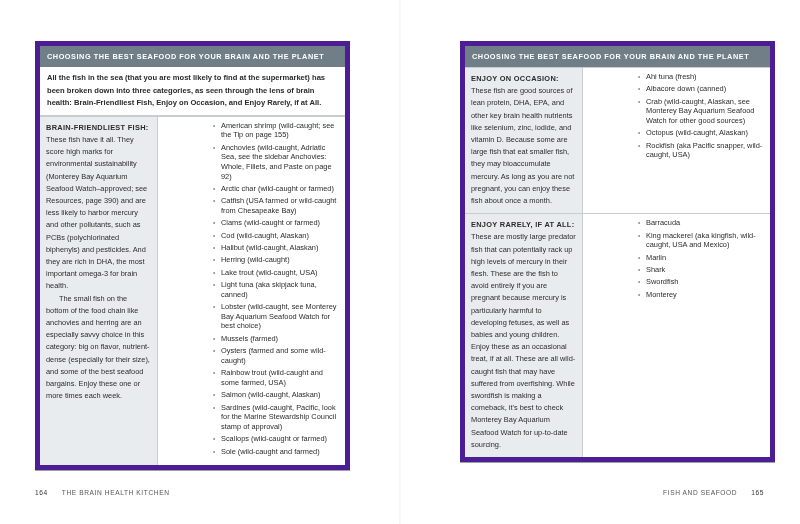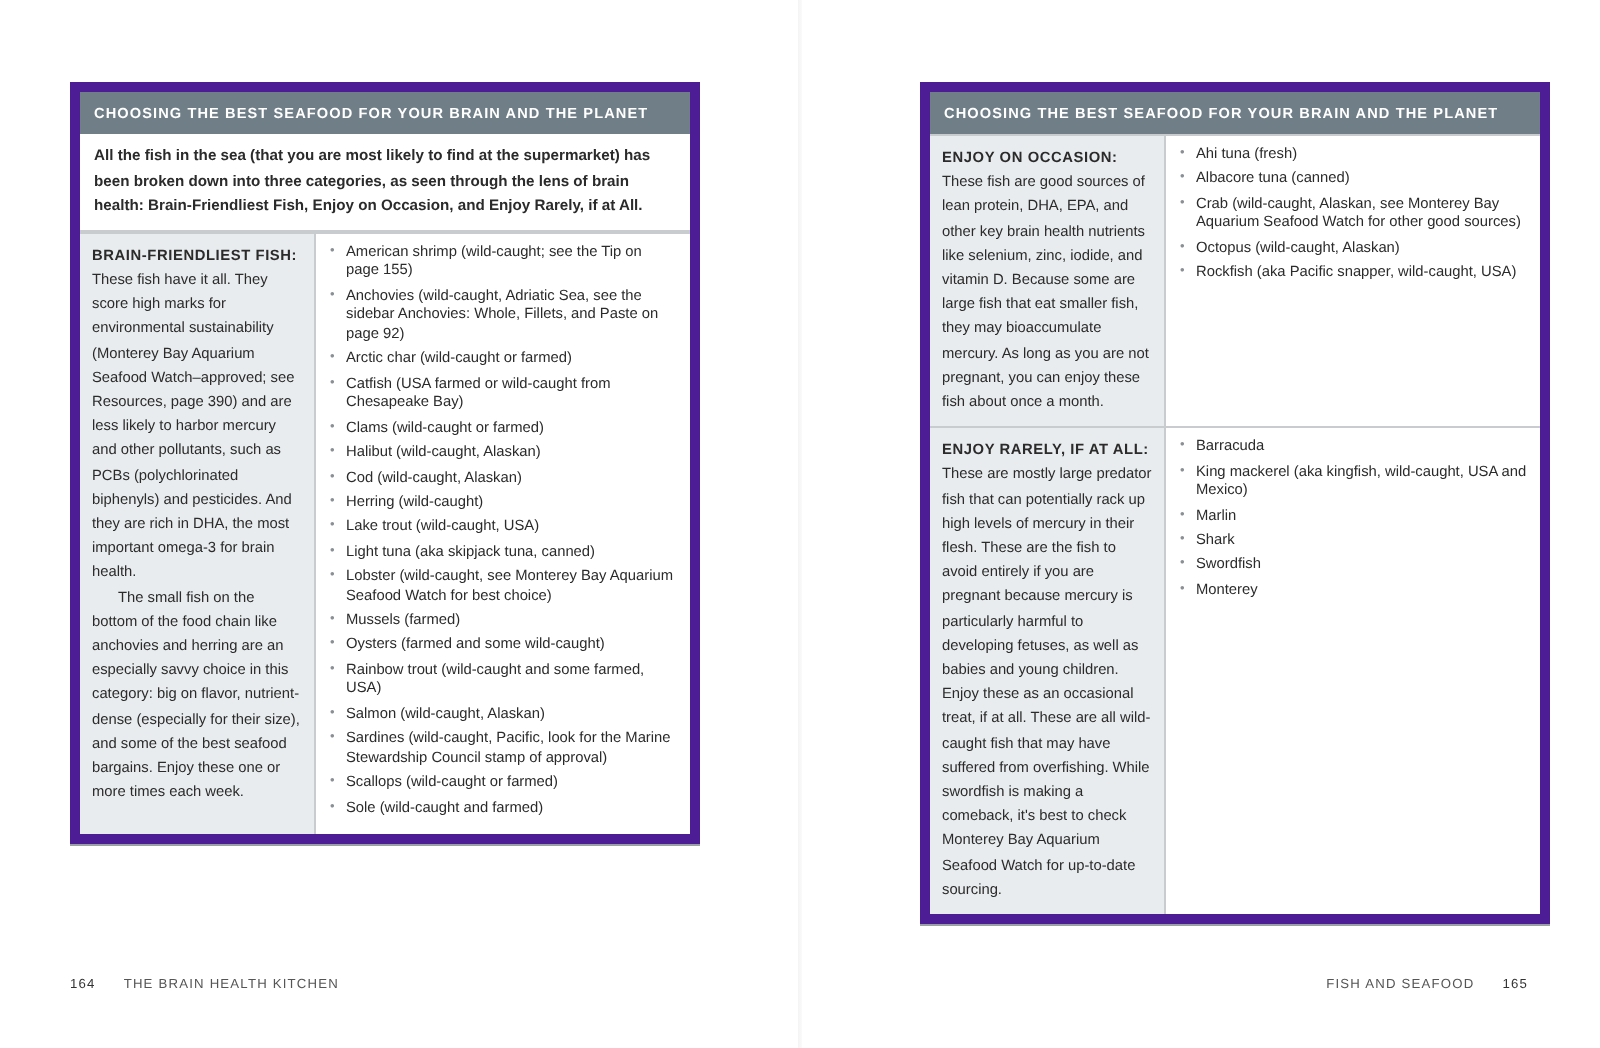--- a/index.html
+++ b/index.html
@@ -24,21 +24,21 @@
   .box-header {
     background: #6f7e87; color: #ffffff; font-weight: bold;
     font-size: 7.3px; letter-spacing: 0.55px; text-transform: uppercase;
     padding: 0 7px; height: 21px; line-height: 21px; white-space: nowrap;
   }
   .intro {
     font-size: 7.6px; line-height: 12.6px; padding: 5px 7px 5px 7px;
     border-bottom: 1px solid #c8ccce;
     font-weight: bold;
   }
-  .row { display: flex; border-top: 1px solid #c8ccce; }
+  .row { display: flex; border-top: 1px solid #c8ccce; gap: 48px; }
   .row:first-of-type { border-top: none; }
   .cell-desc {
     width: 105px; flex: none; background: #e9ecee; padding: 5px 6px 6px 6px;
     font-size: 7.4px; line-height: 12.2px; border-right: 1px solid #c8ccce;
   }
   .cell-desc .lead { font-weight: bold; letter-spacing: 0.3px; text-transform: uppercase; }
   .cell-desc p { margin: 0; }
   .cell-desc p.indent { text-indent: 13px; }
   .cell-list { flex: 1; padding: 4px 6px 6px 6px; }
   .cell-list ul { list-style: none; margin: 0; padding: 0; }
@@ -71,22 +71,22 @@
         </p>
         <p class="indent">The small fish on the bottom of the food chain like anchovies and herring are an especially savvy choice in this category: big on flavor, nutrient-dense (especially for their size), and some of the best seafood bargains. Enjoy these one or more times each week.</p>
       </div>
       <div class="cell-list">
         <ul>
           <li>American shrimp (wild-caught; see the Tip on page 155)</li>
           <li>Anchovies (wild-caught, Adriatic Sea, see the sidebar Anchovies: Whole, Fillets, and Paste on page 92)</li>
           <li>Arctic char (wild-caught or farmed)</li>
           <li>Catfish (USA farmed or wild-caught from Chesapeake Bay)</li>
           <li>Clams (wild-caught or farmed)</li>
+          <li>Cod (wild-caught, Alaskan)</li>
           <li>Halibut (wild-caught, Alaskan)</li>
-          <li>Cod (wild-caught, Alaskan)</li>
           <li>Herring (wild-caught)</li>
           <li>Lake trout (wild-caught, USA)</li>
           <li>Light tuna (aka skipjack tuna, canned)</li>
           <li>Lobster (wild-caught, see Monterey Bay Aquarium Seafood Watch for best choice)</li>
           <li>Mussels (farmed)</li>
           <li>Oysters (farmed and some wild-caught)</li>
           <li>Rainbow trout (wild-caught and some farmed, USA)</li>
           <li>Salmon (wild-caught, Alaskan)</li>
           <li>Sardines (wild-caught, Pacific, look for the Marine Stewardship Council stamp of approval)</li>
           <li>Scallops (wild-caught or farmed)</li>
@@ -108,21 +108,21 @@
     <div class="row">
       <div class="cell-desc">
         <p>
           <span class="lead">Enjoy on Occasion:</span>
           <span>These fish are good sources of lean protein, DHA, EPA, and other key brain health nutrients like selenium, zinc, iodide, and vitamin D. Because some are large fish that eat smaller fish, they may bioaccumulate mercury. As long as you are not pregnant, you can enjoy these fish about once a month.</span>
         </p>
       </div>
       <div class="cell-list">
         <ul>
           <li>Ahi tuna (fresh)</li>
-          <li>Albacore tuna (canned)</li>
+          <li>Albacore down (canned)</li>
           <li>Crab (wild-caught, Alaskan, see Monterey Bay Aquarium Seafood Watch for other good sources)</li>
           <li>Octopus (wild-caught, Alaskan)</li>
           <li>Rockfish (aka Pacific snapper, wild-caught, USA)</li>
         </ul>
       </div>
     </div>
     <div class="row">
       <div class="cell-desc">
         <p>
           <span class="lead">Enjoy Rarely, if at All:</span>

